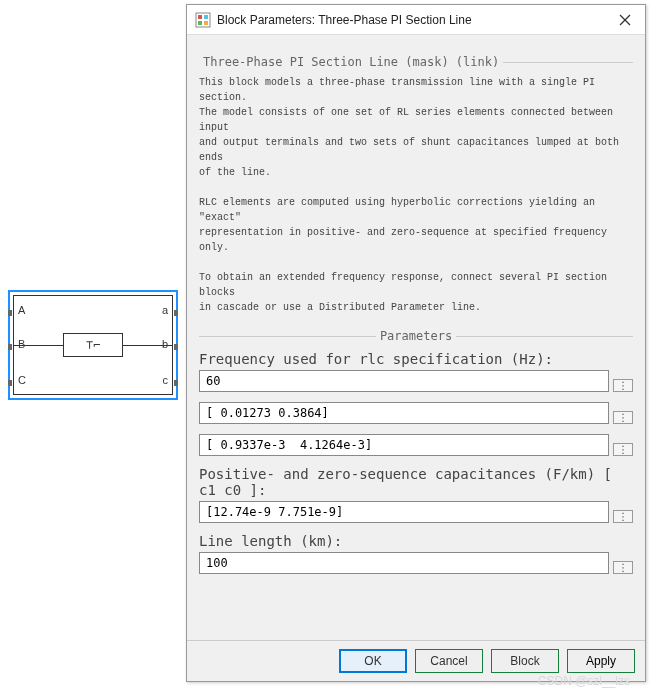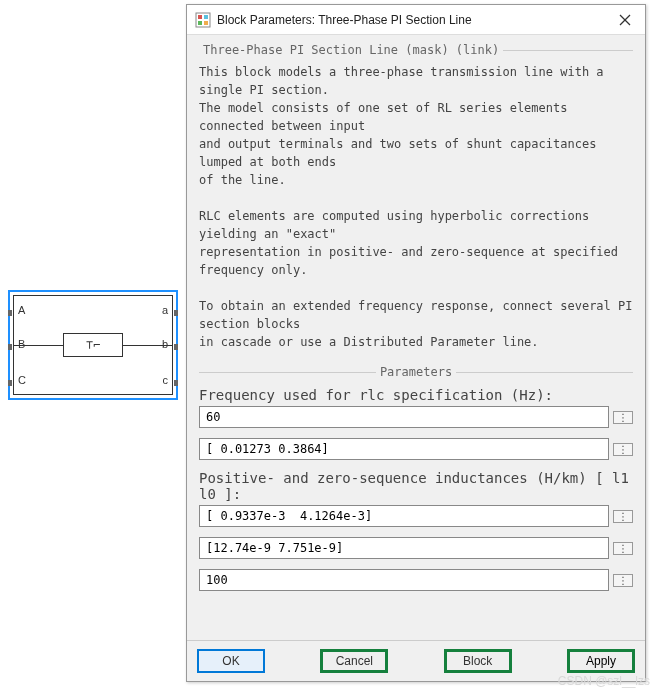--- a/index.html
+++ b/index.html
@@ -96,58 +96,59 @@
   }
   .titlebar-title { flex: 1; color: #222; font-size: 12px; }
   .close-btn {
     width: 40px; height: 30px;
     display: flex; align-items: center; justify-content: center;
     font-size: 14px;
     cursor: pointer;
   }
   .dialog-body {
     flex: 1;
-    padding: 8px 12px 0 12px;
+    padding: 20px 12px 0 12px;
     overflow: hidden;
     color: #444;
     font-family: "SimSun", monospace;
   }
   fieldset.mask-group {
     border: 1px solid #ccc;
     border-right: none; border-left: none; border-bottom: none;
     padding: 6px 0 8px 0;
     margin: 0 0 6px 0;
   }
   fieldset.mask-group legend {
     color: #666;
     font-size: 12px;
     padding: 0 4px;
   }
   .desc-text {
     line-height: 1.5;
     color: #444;
     white-space: pre-wrap;
-    font-size: 12px;
+    font-size: 10px;
+    font-family: Liberation Mono, monospace;
   }
   fieldset.params {
     border: 1px solid #ccc;
     border-right: none; border-left: none; border-bottom: none;
     padding: 8px 0 0 0;
     margin: 0;
   }
   fieldset.params legend { color: #666; padding: 0 4px; text-align: center; }
   .param-row { margin-bottom: 10px; }
   .param-label {
     color: #444;
     margin-bottom: 3px;
     font-size: 14px;
   }
   .input-wrap {
     display: flex;
-    align-items: center;
+    align-items: flex-end;
     gap: 4px;
   }
   .param-input {
     flex: 1;
     border: 1px solid #888;
     background: #fff;
     padding: 3px 6px;
     font-family: "SimSun", monospace;
     font-size: 12px;
     height: 22px;
@@ -157,45 +158,45 @@
     border: 1px solid #999;
     background: #f5f5f5;
     font-size: 10px;
     display: flex; align-items: center; justify-content: center;
     cursor: pointer;
   }
   .button-bar {
     border-top: 1px solid #ccc;
     padding: 8px 10px;
     display: flex;
-    justify-content: space-between;
+    justify-content: flex-end;
     gap: 8px;
     background: #f0f0f0;
   }
   .dlg-btn {
     min-width: 68px;
     height: 24px;
-    border: 3px solid #15803d;
+    border: 1px solid #15803d;
     background: #efefef;
     font-size: 12px;
     font-family: inherit;
     color: #333;
     cursor: pointer;
   }
   .dlg-btn.primary {
     border: 2px solid #0078d7;
     background: #e6f0fa;
   }
   .dlg-btn.disabled {
     color: #000000;
     cursor: default;
   }
   .watermark {
     position: absolute;
-    right: 2px;
+    right: 22px;
     bottom: 2px;
     color: #d8d8d8;
     font-size: 12px;
     pointer-events: none;
   }
 </style>
 </head>
 <body>
 
 <div class="block-container">
@@ -267,35 +268,36 @@
       </div>
 
       <div class="param-row">
         <div class="input-wrap">
           <input class="param-input" value="[ 0.01273 0.3864]" style="">
           <div class="more-btn">⋮</div>
         </div>
       </div>
 
       <div class="param-row">
-        <div class="param-label">Positive- and zero-sequence inductances (H/km) [ l1  l0 ]:</div>
         <div class="input-wrap">
           <input class="param-input" value="[ 0.9337e-3  4.1264e-3]" style="">
           <div class="more-btn">⋮</div>
         </div>
       </div>
 
       <div class="param-row">
+        <div class="param-label">Positive- and zero-sequence capacitances (F/km) [ c1 c0 ]:</div>
         <div class="input-wrap">
           <input class="param-input" value="[12.74e-9 7.751e-9]" style="">
           <div class="more-btn">⋮</div>
         </div>
       </div>
 
       <div class="param-row">
+        <div class="param-label">Line length (km):</div>
         <div class="input-wrap">
           <input class="param-input" value="100" style="">
           <div class="more-btn">⋮</div>
         </div>
       </div>
 
     </fieldset>
   </div>
 
   <div class="button-bar">

